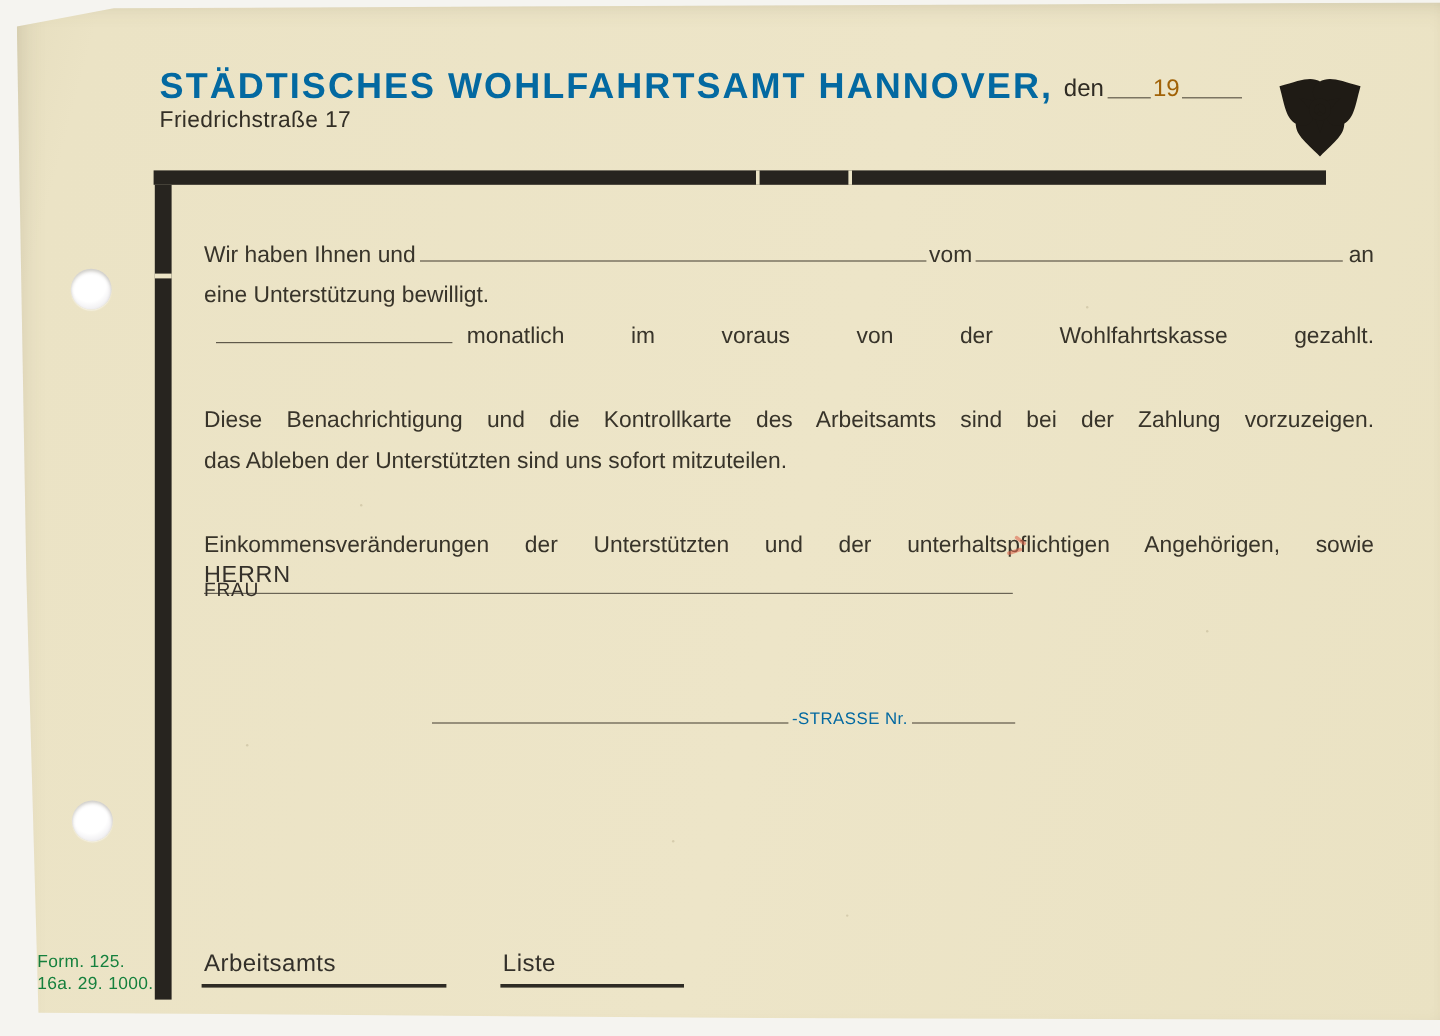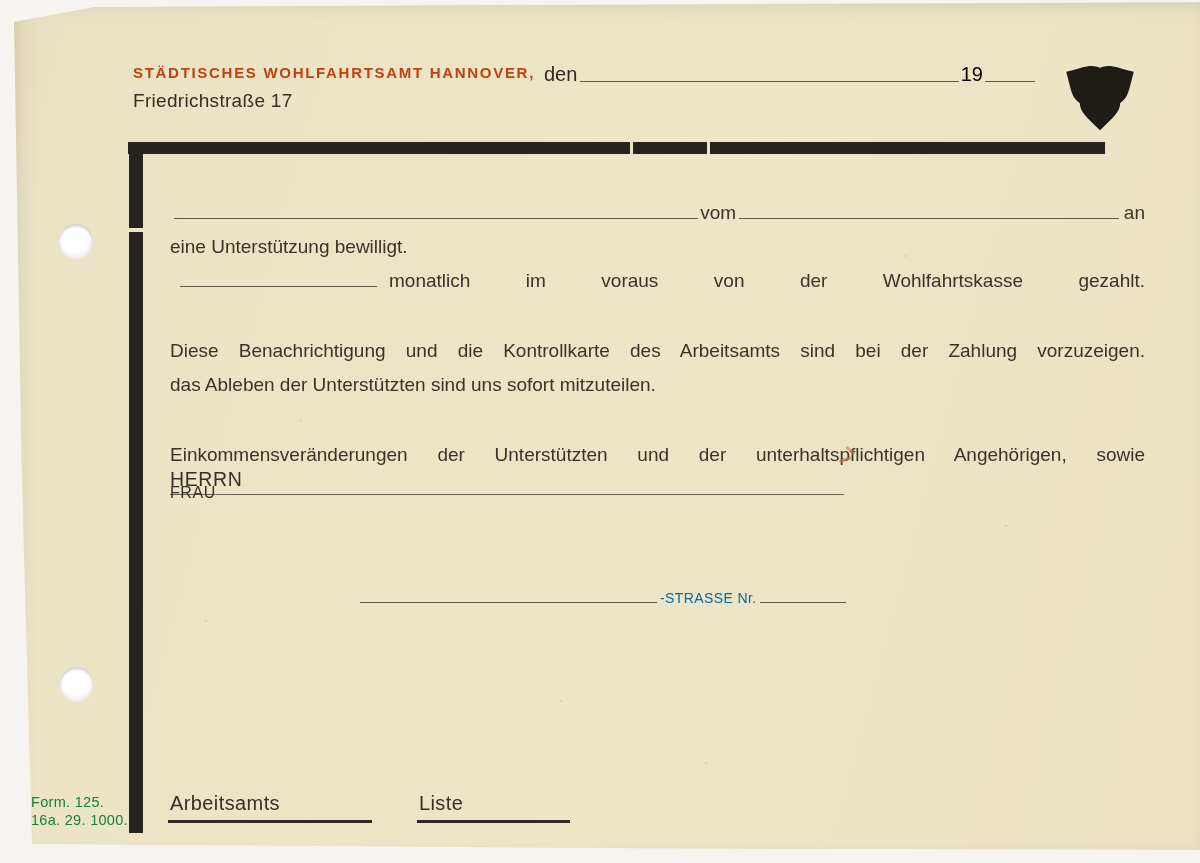--- a/index.html
+++ b/index.html
@@ -29,23 +29,23 @@
     background:radial-gradient(circle at 45% 40%,#ffffff 50%,#f1f0f2 72%,#dcdad2 100%);
     box-shadow:inset 0 2px 3px rgba(60,50,30,.25), 0 1px 1px rgba(255,255,255,.5);
   }
   .hole-top{left:59px;top:224px;}
   .hole-bottom{left:60px;top:667px;}
   
   .header-row{
     position:absolute;left:133px;top:60px;width:902px;
     display:flex;align-items:flex-end;white-space:nowrap;
   }
-  .office-title{font-weight:bold;font-size:15px;line-height:26px;letter-spacing:1.7px;color:#c2410c;}
+  .office-title{font-weight:bold;font-size:30px;line-height:26px;letter-spacing:1.7px;color:#0369a1;}
   .date-label{font-size:20px;line-height:24px;margin-left:9px;color:#2f2b23;}
-  .century-label{font-size:20px;line-height:24px;margin:0 2px;color:#000000;}
+  .century-label{font-size:20px;line-height:24px;margin:0 2px;color:#a16207;}
   .rule-fill{border-bottom:1.5px solid #57513f;margin-bottom:4px;height:0;}
   .date-fill{flex:1 1 auto;margin-left:3px;}
   .year-fill{flex:0 0 50px;}
   .address{position:absolute;left:133px;top:90px;font-size:19px;color:#332f26;letter-spacing:.3px;}
   .logo{position:absolute;left:1061px;top:56px;width:78px;height:80px;}
   
   .hbar{position:absolute;left:128px;top:142px;width:977px;height:12px;background:#27241f;}
   .hbar .bar-gap{position:absolute;top:0;width:2.5px;height:100%;background:#ece4c6;}
   .vbar{position:absolute;left:129px;top:154px;width:14px;height:679px;background:#27241f;}
   .vbar .bar-gap{position:absolute;left:0;width:100%;height:4px;background:#ece4c6;top:74px;}
@@ -129,20 +129,21 @@
 <div class="hbar">
   <span class="bar-gap" style="left:502px"></span>
   <span class="bar-gap" style="left:579px"></span>
 </div>
 <div class="vbar">
   <span class="bar-gap"></span>
 </div>
 
 <div class="body-block">
   <div class="bline flexline">
+    <span>Wir haben Ihnen und</span>
     <span class="fill grow1" style="margin-left:4px"></span>
     <span class="vom">vom</span>
     <span class="fill grow2"></span>
     <span class="an">an</span>
   </div>
   <div class="bline">eine Unterstützung bewilligt.</div>
   <div class="bline flexline">
     <span class="fill" style="flex:0 0 197px;margin-left:10px"></span>
     <span class="jtail">monatlich im voraus von der Wohlfahrtskasse gezahlt.</span>
   </div>

